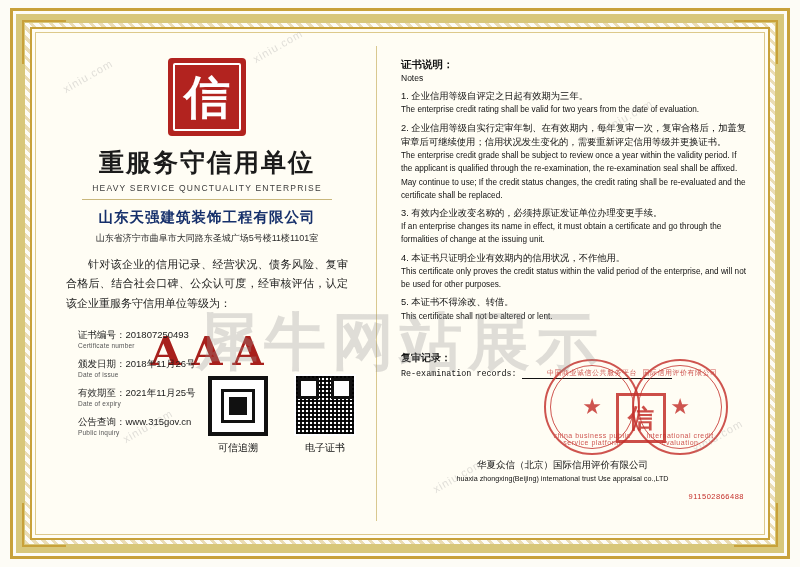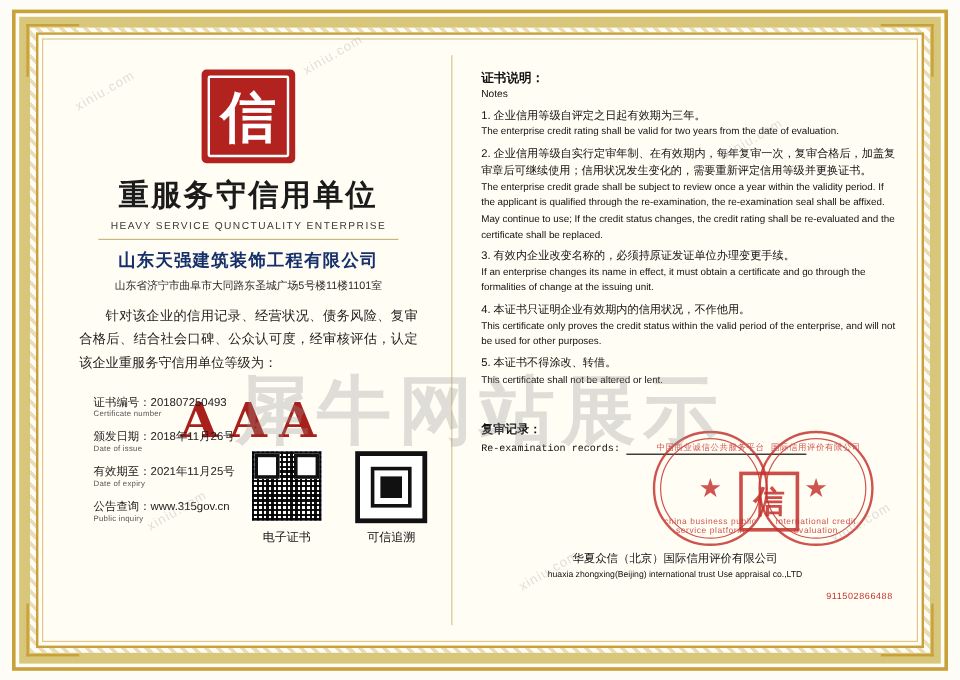--- a/index.html
+++ b/index.html
@@ -433,26 +433,26 @@
         <div class="meta-row">
           <div class="meta-line">
             <span class="lbl">公告查询：</span><span class="val">www.315gov.cn</span>
           </div>
           <div class="meta-sub">Public inquiry</div>
         </div>
       </div>
 
       <div class="codes">
         <div class="code-item">
+          <div class="trace-icon"></div>
+          <div class="code-label">可信追溯</div>
+        </div>
+        <div class="code-item">
           <div class="qr"></div>
           <div class="code-label">电子证书</div>
-        </div>
-        <div class="code-item">
-          <div class="trace-icon"></div>
-          <div class="code-label">可信追溯</div>
         </div>
       </div>
     </div>
 
     <div class="divider"></div>
 
     <div class="col-right">
       <div class="notes-title">证书说明：</div>
       <div class="notes-title-en">Notes</div>
 

